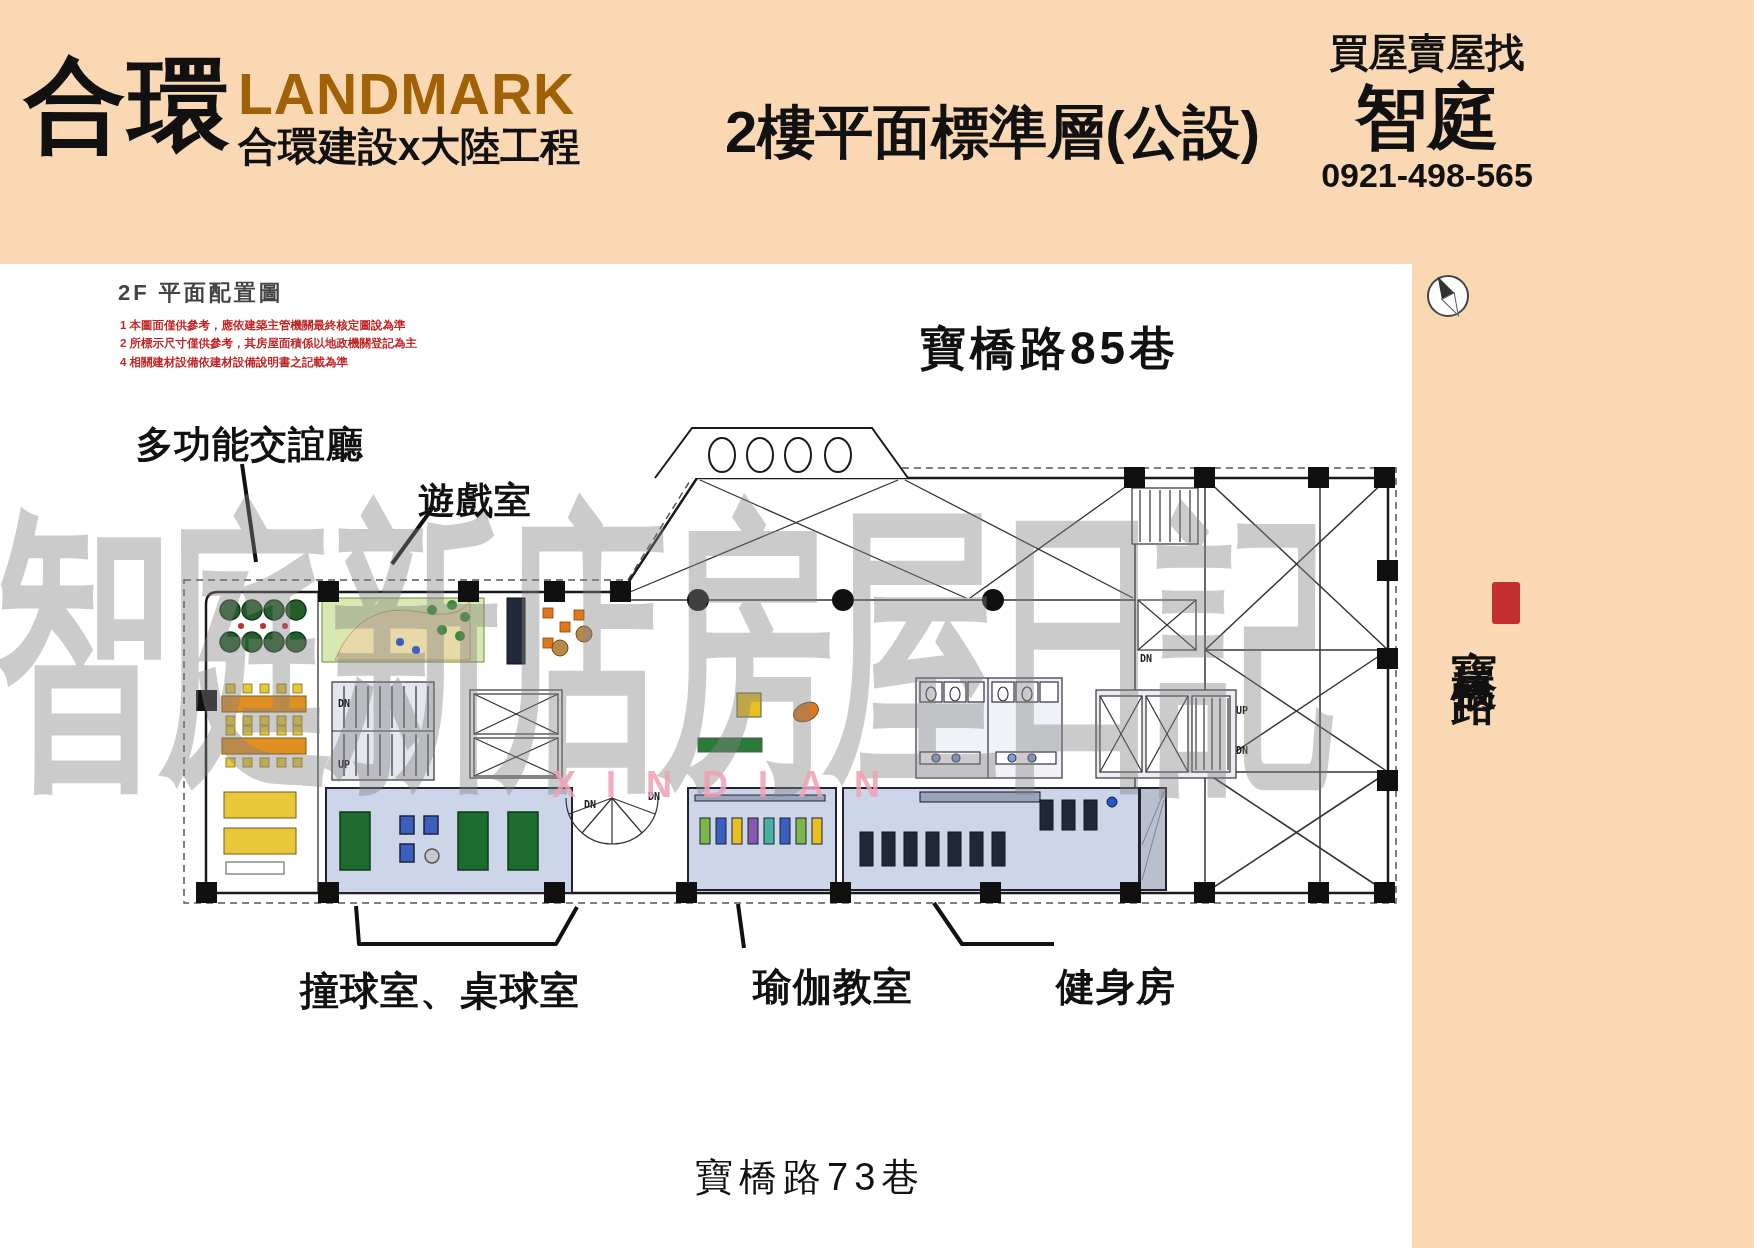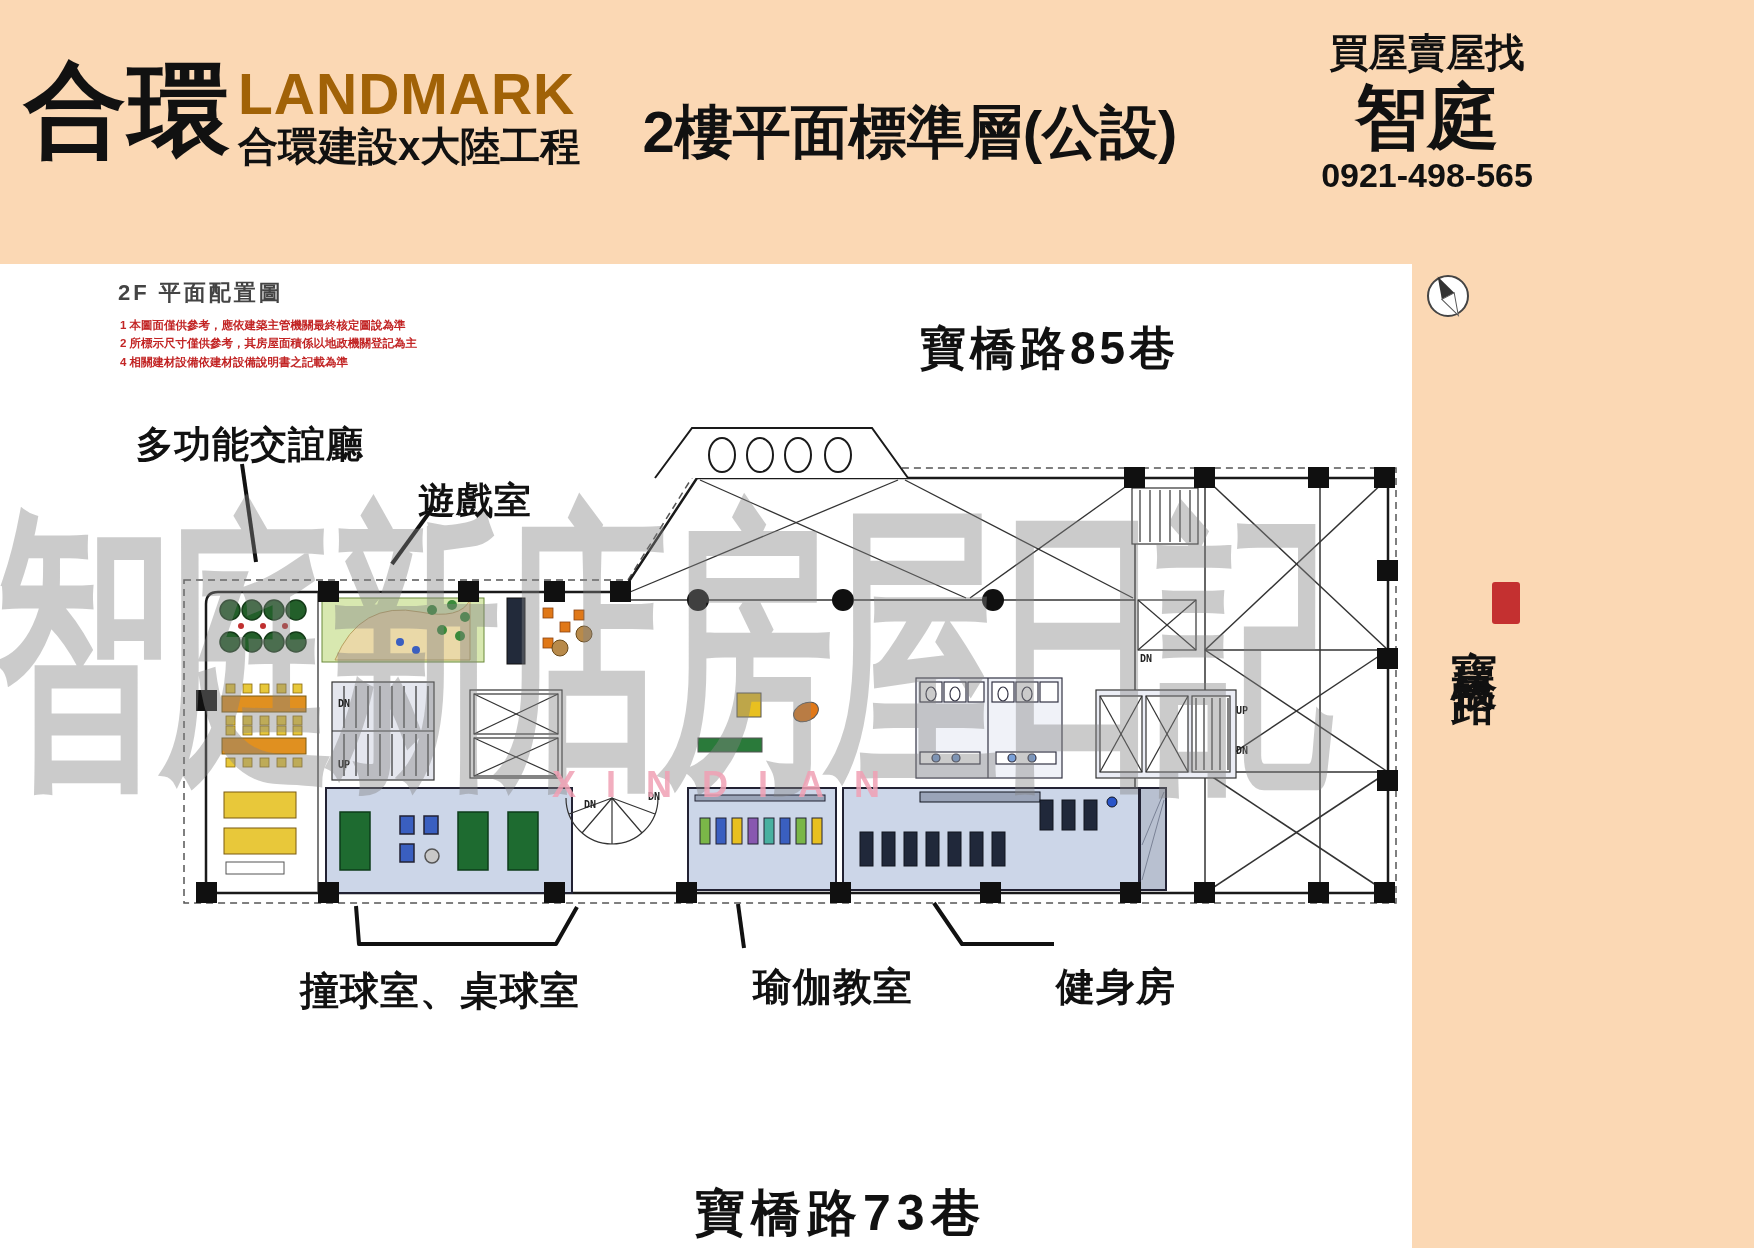--- a/index.html
+++ b/index.html
@@ -1,35 +1,35 @@
 <!DOCTYPE html>
 <html><head>
 <meta charset="utf-8">
 <style>
   html,body{margin:0;padding:0;}
   .page{position:relative;width:1754px;height:1248px;background:#fbd8b4;overflow:hidden;
         font-family:"Liberation Sans","DejaVu Sans",sans-serif;color:#111;}
   .abs{position:absolute;}
   .white-area{left:0;top:264px;width:1412px;height:984px;background:#ffffff;}
   
-  .brand{left:24px;top:52px;display:flex;align-items:center;}
+  .brand{left:24px;top:52px;display:flex;align-items:flex-start;}
   .brand-main{font-size:102px;font-weight:900;line-height:1.05;letter-spacing:2px;}
   .brand-col{margin-left:6px;margin-top:14px;}
   .brand-landmark{font-size:57px;font-weight:800;color:#a16207;line-height:1.0;letter-spacing:1px;}
   .brand-sub{font-size:40px;font-weight:800;line-height:1.15;}
-  .main-title{left:560px;top:94px;width:700px;text-align:center;font-size:58px;font-weight:900;}
+  .main-title{left:560px;top:94px;width:700px;text-align:right;font-size:58px;font-weight:900;}
   .agent{left:1296px;top:26px;width:262px;text-align:center;}
   .agent-tagline{font-size:39px;font-weight:800;}
   .agent-name{font-size:72px;font-weight:900;line-height:1.05;}
   .agent-phone{font-size:34px;font-weight:600;}
   
   .plan-heading{left:118px;top:278px;font-size:22px;font-weight:700;color:#444;letter-spacing:3px;}
   .notes{left:120px;top:316px;font-size:11.5px;color:#c22424;line-height:1.6;font-weight:600;}
   .street-top{left:920px;top:318px;font-size:46px;font-weight:800;letter-spacing:4px;}
-  .street-bottom{left:695px;top:1152px;font-size:50px;font-weight:700;letter-spacing:6px;margin-top:28px;}
+  .street-bottom{left:695px;top:1152px;font-size:38px;font-weight:400;letter-spacing:6px;}
   .street-right{left:1444px;top:612px;font-size:46px;font-weight:800;writing-mode:vertical-rl;letter-spacing:16px;}
   .callout{font-weight:800;font-size:37px;letter-spacing:1px;}
   .callout-bottom{font-weight:800;font-size:39px;letter-spacing:1px;}
   .lbl-lounge{left:136px;top:420px;}
   .lbl-game{left:418px;top:476px;}
   .lbl-billiards{left:300px;top:964px;}
   .lbl-yoga{left:753px;top:960px;}
   .lbl-gym{left:1056px;top:960px;}
   
   .watermark{left:-6px;top:452px;font-size:300px;font-weight:900;white-space:nowrap;

